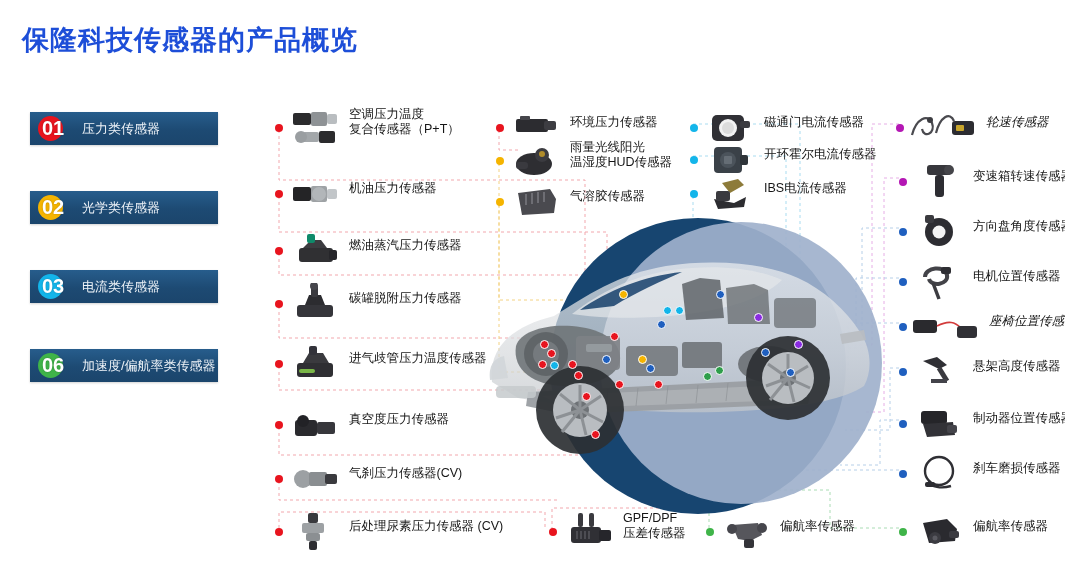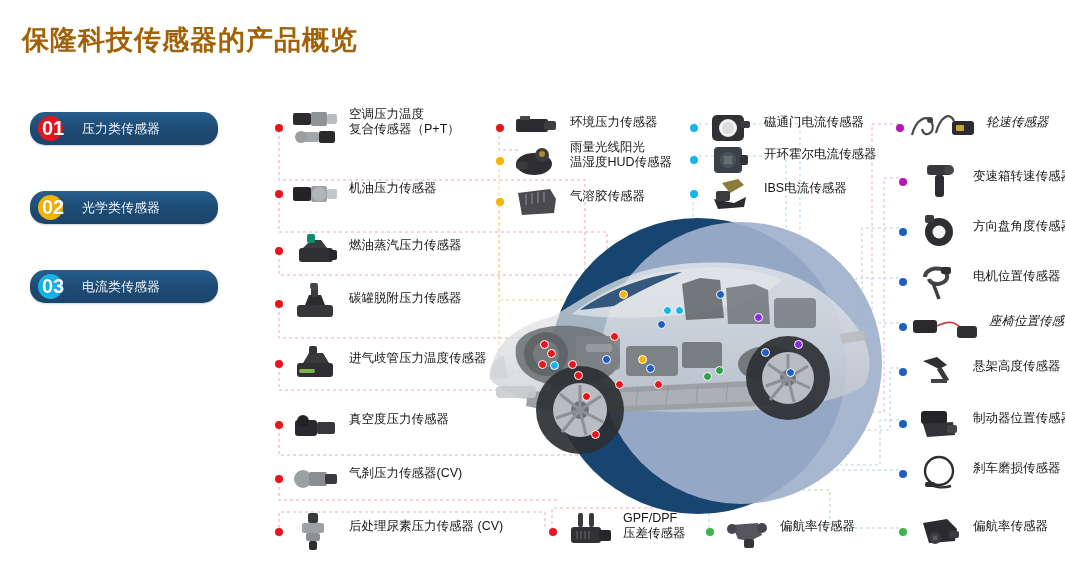--- a/index.html
+++ b/index.html
@@ -8,31 +8,30 @@
     background:#ffffff;
     font-family:"Liberation Sans","DejaVu Sans",sans-serif;
     overflow:hidden;
     position:relative;
   }
   #stage{position:absolute;left:0;top:0;width:1065px;height:566px;}
 
   
   .page-title{
     position:absolute;left:22px;top:22px;
-    font-size:27px;font-weight:bold;color:#a16207;
+    font-size:27px;font-weight:bold;color:#1d4ed8;
     letter-spacing:1px;white-space:nowrap;
   }
 
   
   .legend{position:absolute;left:30px;top:112px;width:200px;}
   .legend-item{
     position:relative;width:188px;height:33px;margin-bottom:46px;
     background:linear-gradient(180deg,#275d8c 0%,#1d4a73 55%,#1b456c 100%);
     box-shadow:0 1px 2px rgba(0,0,0,.18);
-    border-radius:15px;
   }
   .legend-dot{
     position:absolute;left:8px;top:4px;width:25px;height:25px;border-radius:50%;
   }
   .legend-num{
     position:absolute;left:12px;top:5px;
     font-size:20px;font-weight:bold;color:#ffffff;
     letter-spacing:0px;line-height:23px;
     text-shadow:0 0 2px rgba(0,0,0,.25);
   }
@@ -91,20 +90,25 @@
     </div>
     <div class="legend-item">
       <span class="legend-dot" style="background:#f5b400"></span>
       <span class="legend-num">02</span>
       <span class="legend-label">光学类传感器</span>
     </div>
     <div class="legend-item">
       <span class="legend-dot" style="background:#13b5ea"></span>
       <span class="legend-num">03</span>
       <span class="legend-label">电流类传感器</span>
+    </div>
+    <div class="legend-item">
+      <span class="legend-dot" style="background:#3fb449"></span>
+      <span class="legend-num">06</span>
+      <span class="legend-label">加速度/偏航率类传感器</span>
     </div>
   </div>
 
   <svg class="lines">
     <g fill="none" stroke-width="1" stroke-dasharray="3 3">
 
       <g stroke="#f2a7ad">
         <path d="M279 124 L279 180 L585 180 L585 300"></path>
         <path d="M279 190 L279 232 L607 232 L607 300"></path>
         <path d="M279 247 L279 275 L627 275 L627 320"></path>

